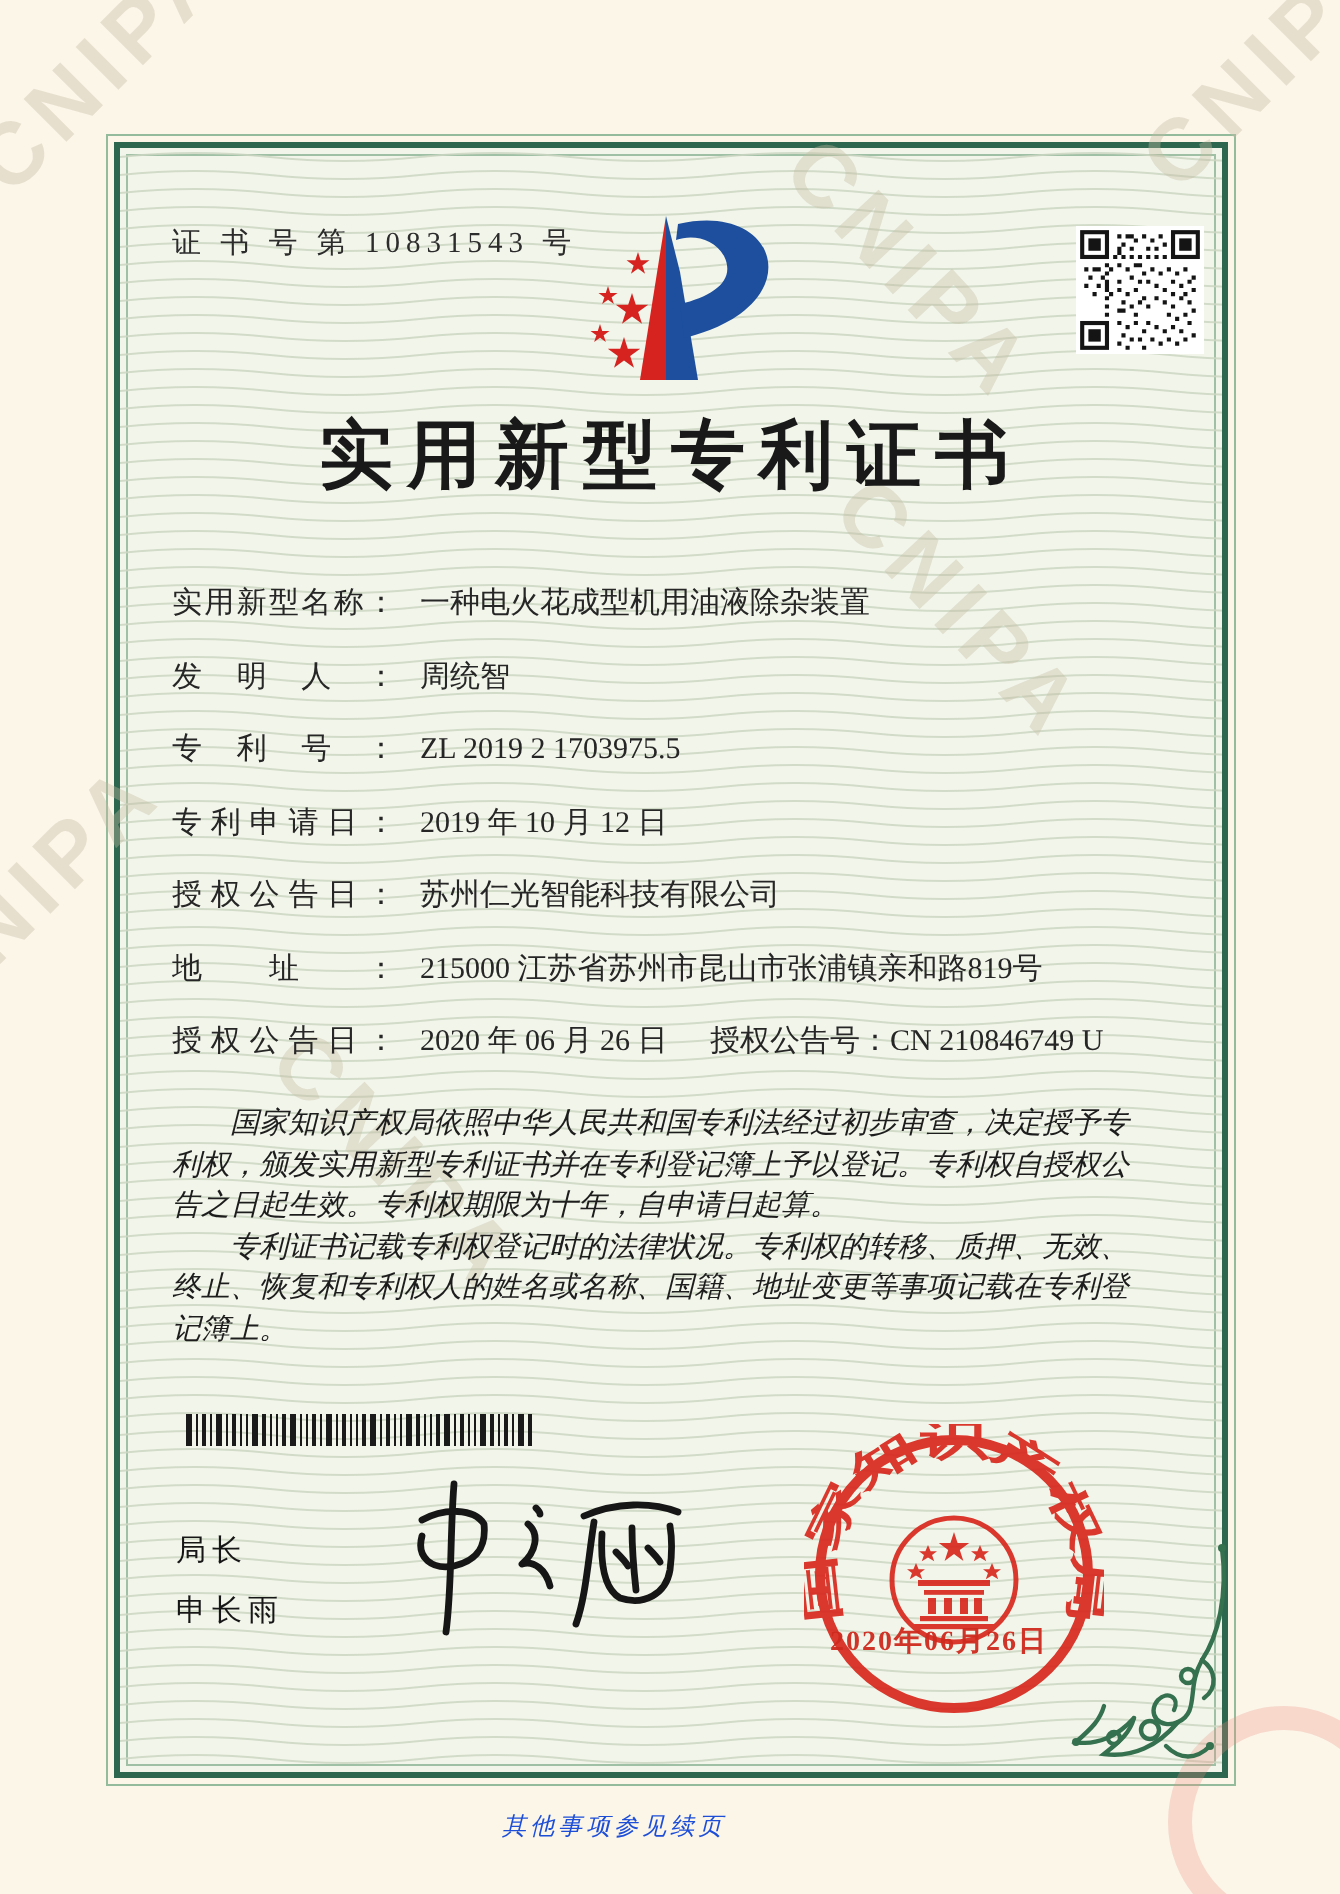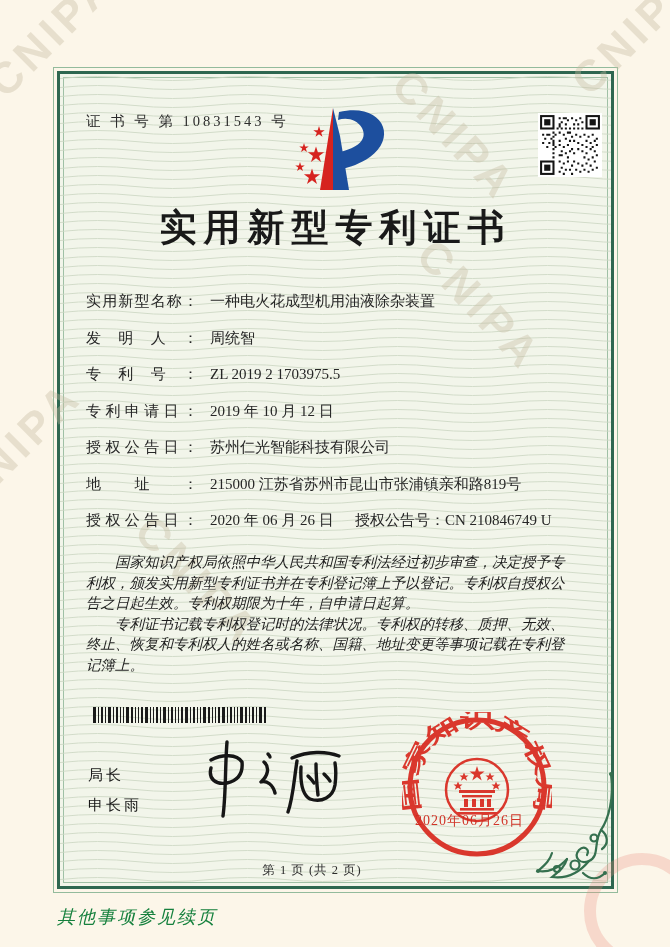--- a/index.html
+++ b/index.html
@@ -32,25 +32,25 @@
   .fvalue{margin-left:12px;text-align:right;}
   .fpair2{position:absolute;left:237px;top:0;margin-left:32px;}
 
   #paras{left:86px;top:552px;width:489px;font-size:14.5px;line-height:20.5px;
          color:#1d1d1d;font-style:italic;}
   #paras p{margin:0;text-indent:2em;}
 
   #signer{left:88px;top:766px;font:15px "Liberation Sans","DejaVu Sans",sans-serif;color:#161616;}
   #signer div{margin-bottom:11px;letter-spacing:3px;font-family:Liberation Mono, monospace;}
 
-  #seal-date{left:415px;top:812px;font-size:14px;font-weight:400;color:#cf2a1e;
+  #seal-date{left:415px;top:812px;font-size:14px;font-weight:700;color:#cf2a1e;
              letter-spacing:1px;opacity:.95;z-index:5;}
 
   #page-num{left:57px;top:862px;width:510px;text-align:center;font-size:12.5px;color:#2c2c2c;letter-spacing:1px;}
-  #note{left:57px;top:905px;width:500px;text-align:left;font-size:18px;color:#15803d;
+  #note{left:57px;top:905px;width:500px;text-align:center;font-size:12px;color:#1d4ed8;
         font-style:italic;letter-spacing:2px;}
 
   #pink-arc{right:-30px;bottom:-22px;width:92px;height:92px;border-radius:50%;
             border:12px solid rgba(235,140,125,.28);z-index:2;}
 
   svg{display:block;}
 </style>
 </head>
 <body>
 
@@ -203,21 +203,20 @@
         <path d="M72,18 C73,19 74,20 74,21"></path>
         <path d="M96,22 C112,15 130,15 143,20"></path>
         <path d="M101,25 C98,44 97,62 92,76"></path>
         <path d="M105,31 C104,49 107,59 114,63 C126,67 137,61 139,49 C140,41 140,33 139,27"></path>
         <path d="M120,28 C120,40 121,50 122,59"></path>
         <path d="M112,40 C115,43 117,45 118,47"></path>
         <path d="M128,38 C131,41 133,43 134,45"></path>
       </g>
     </svg>
 
-    <div class="abs" id="page-num">第 1 页 (共 2 页)</div>
     <div class="abs" id="note">其他事项参见续页</div>
   </div>
 
   <svg class="abs" style="left:523px;top:772px;z-index:3" width="95" height="115" viewBox="0 0 95 115">
     <g fill="none" stroke="#35704f" stroke-width="2.2" stroke-linecap="round">
       <path d="M88,2 C91,26 86,46 78,58"></path>
       <path d="M78,58 C70,72 77,84 66,89 C57,93 50,85 56,78 C61,73 67,77 64,83"></path>
       <path d="M78,58 C85,63 86,72 79,77"></path>
       <path d="M66,89 C56,101 43,107 29,105 C38,98 42,94 44,87"></path>
       <path d="M44,87 C36,96 25,101 15,99 C23,92 27,88 29,81"></path>

